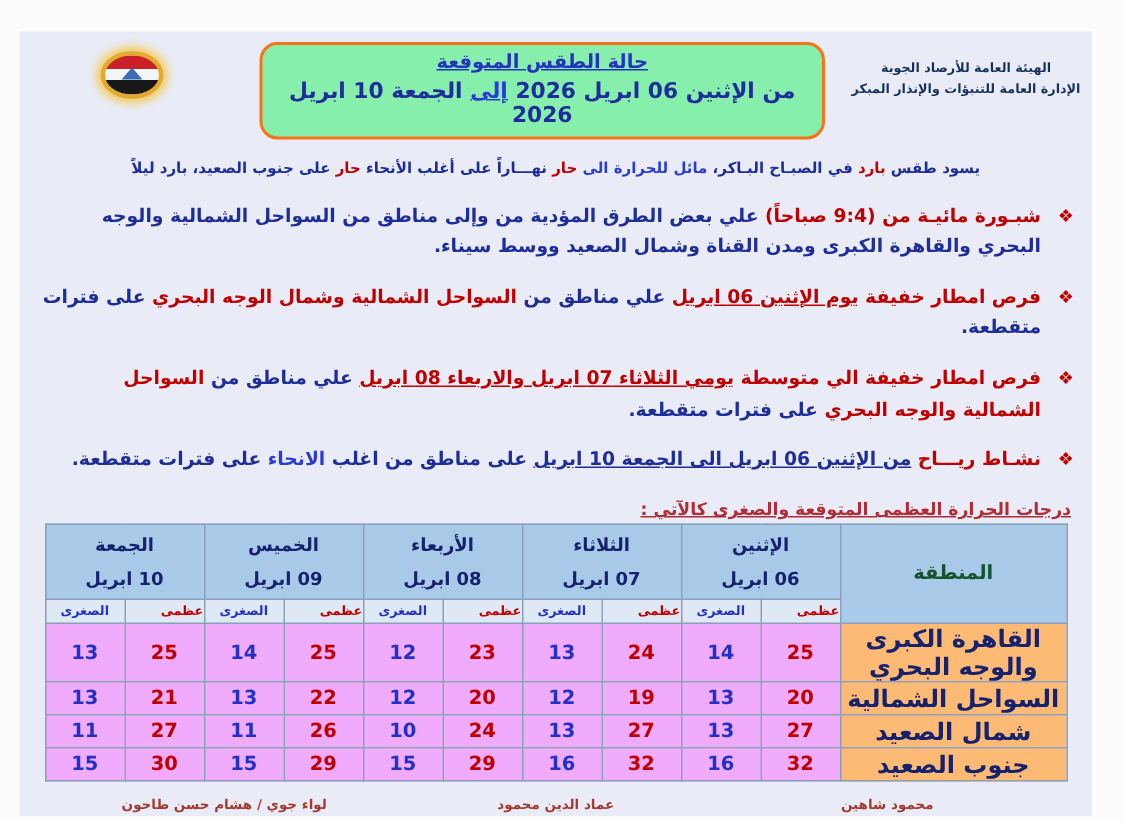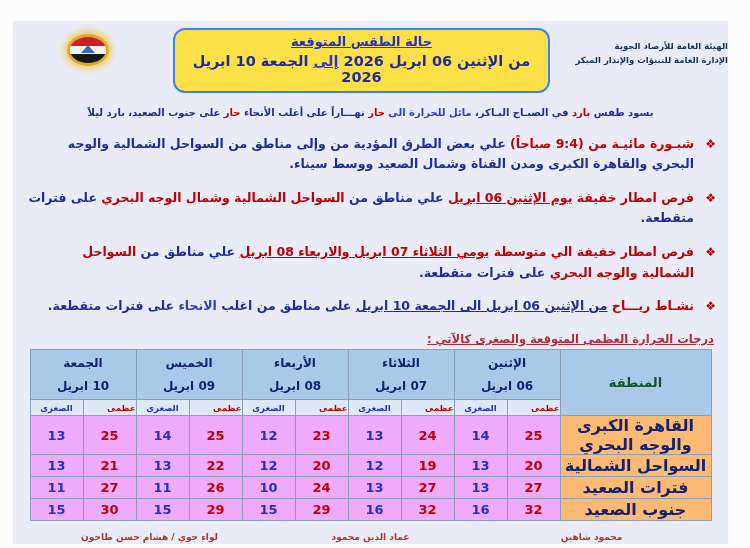--- a/index.html
+++ b/index.html
@@ -2,22 +2,22 @@
 <html lang="ar" dir="rtl"><head>
 <meta charset="utf-8">
 <style>
   html,body{margin:0;padding:0;}
   body{width:750px;height:548px;background:#fbfbfc;font-family:"DejaVu Sans",sans-serif;overflow:hidden;}
   .page{position:relative;width:750px;height:548px;background:#fcfcfd;}
   .doc{position:absolute;top:21px;right:22px;left:13px;bottom:4px;background:#e9ecf7;direction:rtl;}
 
   
   .hdr{display:flex;align-items:flex-start;padding-top:7px;}
-  .org{width:168px;text-align:right;margin-top:12px;color:#16325c;font-size:8.5px;font-weight:bold;line-height:1.6;}
-  .titlebox{flex:1;margin:0 10px;border:2px solid #3b82f6;border-radius:12px;background:#fde047;text-align:center;padding:4px 6px 6px;}
+  .org{width:168px;text-align:center;margin-top:12px;color:#16325c;font-size:8.5px;font-weight:bold;line-height:1.6;}
+  .titlebox{flex:1;margin:0 10px;border:2px solid #f97316;border-radius:12px;background:#86efac;text-align:center;padding:4px 6px 6px;}
   .title{color:#2433c0;font-size:13px;font-weight:bold;text-decoration:underline;}
   .dateline{color:#1f2d9b;font-size:14.5px;font-weight:bold;margin-top:4px;}
   .logo-wrap{width:150px;display:flex;justify-content:center;padding-top:6px;}
   .logo{position:relative;width:36px;height:26px;border-radius:50%;border:3px solid #e2a92f;
         background:linear-gradient(#c92127 0 34%,#f3f5f7 34% 64%,#181818 64% 100%);
         box-shadow:0 0 6px 3px rgba(246,199,66,.85);}
   .logo::after{content:"";position:absolute;left:50%;top:30%;transform:translateX(-50%);
         border-left:7px solid transparent;border-right:7px solid transparent;border-bottom:8px solid #3b6fb5;}
 
   
@@ -118,21 +118,21 @@
         <td class="tmax">19</td>
             <td class="tmin">12</td>
         <td class="tmax">20</td>
             <td class="tmin">12</td>
         <td class="tmax">22</td>
             <td class="tmin">13</td>
         <td class="tmax">21</td>
             <td class="tmin">13</td>
       </tr>
       <tr>
-        <td class="region">فترات الصعيد</td>
+        <td class="region">شمال الصعيد</td>
         <td class="tmax">27</td>
             <td class="tmin">13</td>
         <td class="tmax">27</td>
             <td class="tmin">13</td>
         <td class="tmax">24</td>
             <td class="tmin">10</td>
         <td class="tmax">26</td>
             <td class="tmin">11</td>
         <td class="tmax">27</td>
             <td class="tmin">11</td>

